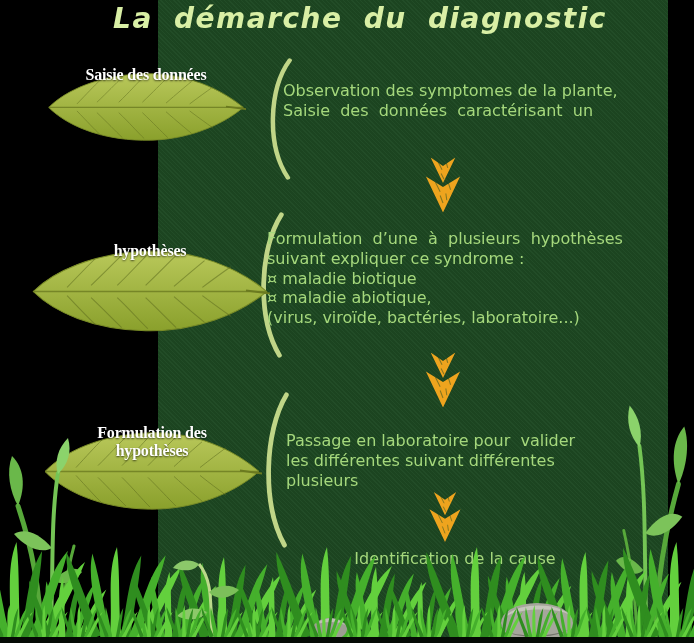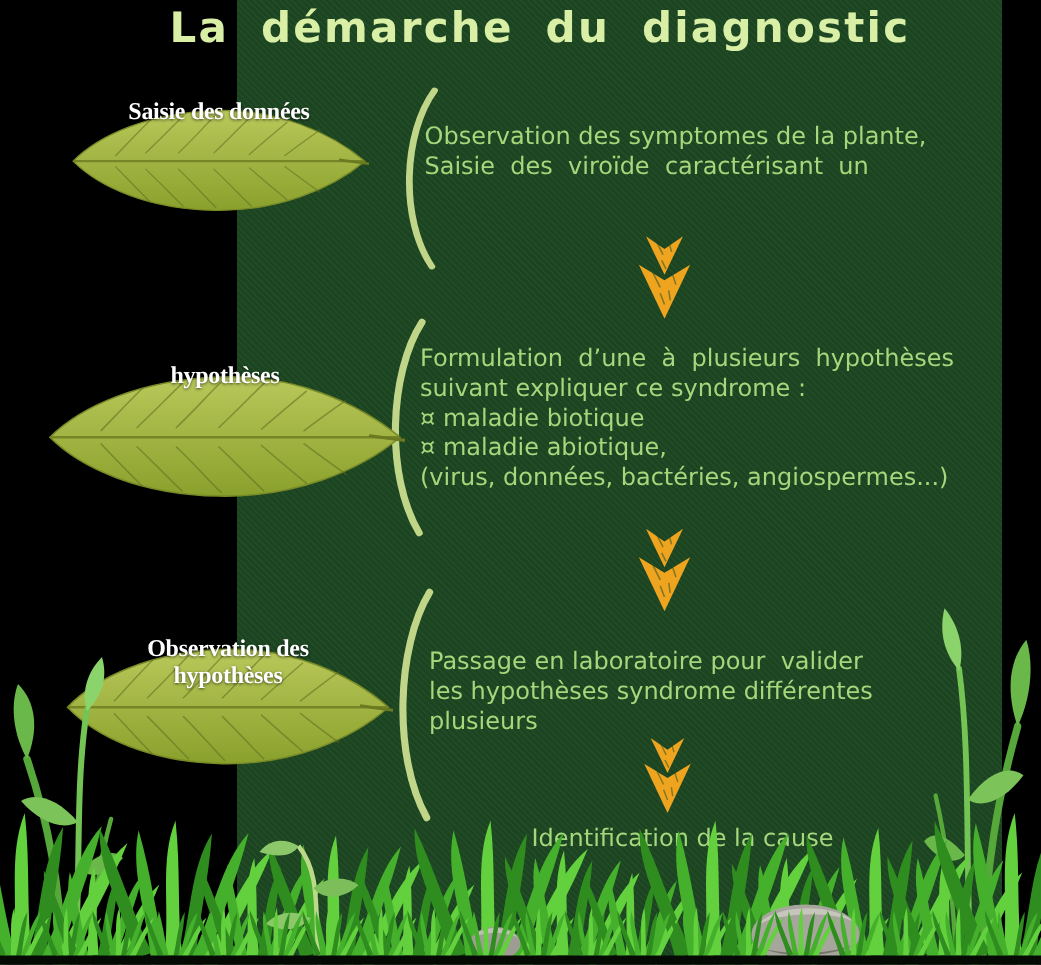--- a/index.html
+++ b/index.html
@@ -14,21 +14,21 @@
   }
   #panel{
     position:absolute;left:158px;top:0;width:510px;height:643px;
     background:
       repeating-linear-gradient(45deg, rgba(255,255,255,0.025) 0 1px, rgba(0,0,0,0.05) 1px 3px),
       var(--c-panel);
   }
   #title{
     position:absolute;left:88px;top:2px;width:544px;text-align:center;
     color:var(--c-title_text);font-size:28px;font-weight:bold;
-    letter-spacing:1.5px;word-spacing:10px;white-space:nowrap;
+    letter-spacing:1.5px;word-spacing:10px;white-space:nowrap;font-style:italic;
   }
   .leaf{position:absolute;}
   .leaf svg.leafbg{position:absolute;left:0;top:0;width:100%;height:100%;}
   .leaf-label{
     position:absolute;inset:0;display:flex;flex-direction:column;
     align-items:center;justify-content:flex-start;
     color:var(--c-leaf_label);font-weight:bold;font-size:16px;line-height:1.15;
     letter-spacing:-0.2px;text-shadow:0 1px 2px rgba(0,0,0,0.65);text-align:center;font-family:Liberation Serif, serif;
   }
   .paren{position:absolute;}
@@ -144,39 +144,39 @@
       </svg>
     <div class="leaf-label">
       <span>hypothèses</span>
     </div>
   </div>
   <div class="leaf" style="left:42px;top:424px;width:220px;height:94px">
     <svg class="leafbg" viewBox="0 0 220 95" preserveAspectRatio="none">
         <use href="#leafshape"></use>
       </svg>
     <div class="leaf-label">
-      <span>Observation des</span>
+      <span>Formulation des</span>
       <span>hypothèses</span>
     </div>
   </div>
 
   <div class="step" style="left:283px;top:81px;width:376px">
     <div class="ln">Observation des symptomes de la plante,</div>
-    <div class="ln">Saisie  des  viroïde  caractérisant  un</div>
-  </div>
-  <div class="step" style="left:280px;top:229px;width:400px">
+    <div class="ln">Saisie  des  données  caractérisant  un</div>
+  </div>
+  <div class="step" style="left:267px;top:229px;width:400px">
     <div class="ln">Formulation  d’une  à  plusieurs  hypothèses</div>
     <div class="ln">suivant expliquer ce syndrome :</div>
     <div class="ln">¤ maladie biotique</div>
     <div class="ln">¤ maladie abiotique,</div>
-    <div class="ln">(virus, données, bactéries, angiospermes...)</div>
+    <div class="ln">(virus, viroïde, bactéries, laboratoire...)</div>
   </div>
   <div class="step" style="left:286px;top:431px;width:368px">
     <div class="ln">Passage en laboratoire pour  valider</div>
-    <div class="ln">les hypothèses syndrome différentes</div>
+    <div class="ln">les différentes suivant différentes</div>
     <div class="ln">plusieurs</div>
   </div>
 
   <svg class="arrow" style="left:424px;top:157px;width:38px;height:56px" viewBox="0 0 40 58">
       <use href="#arrowhead"></use>
     </svg>
   <svg class="arrow" style="left:424px;top:352px;width:38px;height:56px" viewBox="0 0 40 58">
       <use href="#arrowhead"></use>
     </svg>
   <svg class="arrow" style="left:427px;top:492px;width:36px;height:50px" viewBox="0 0 40 58">

